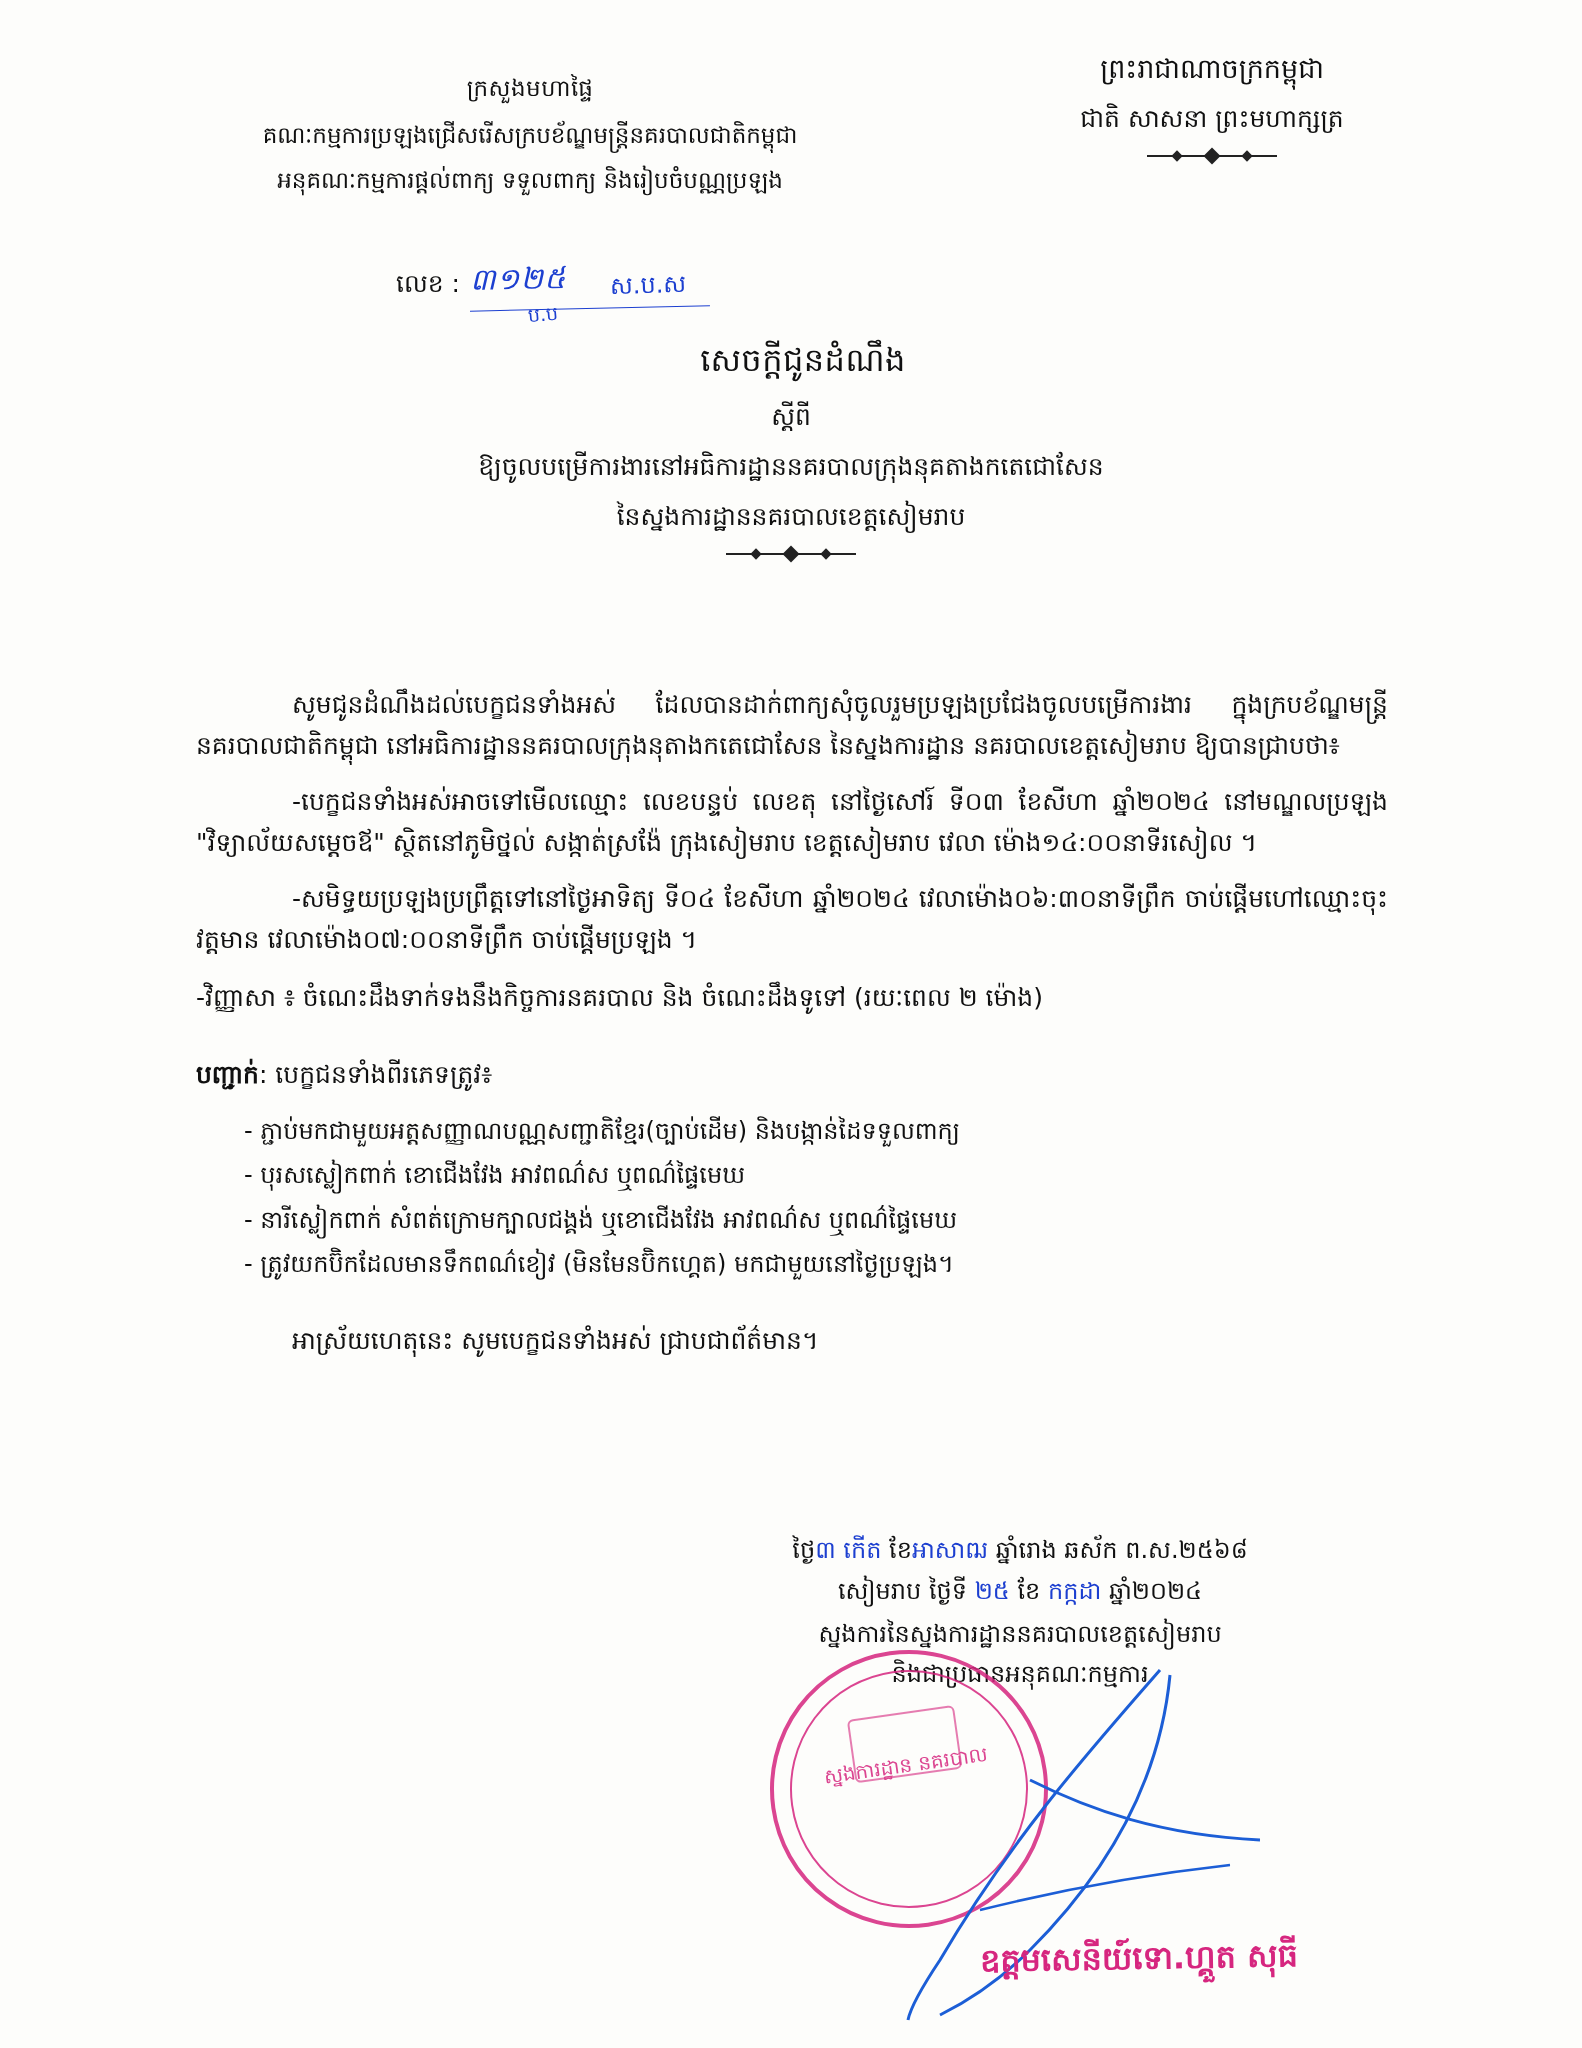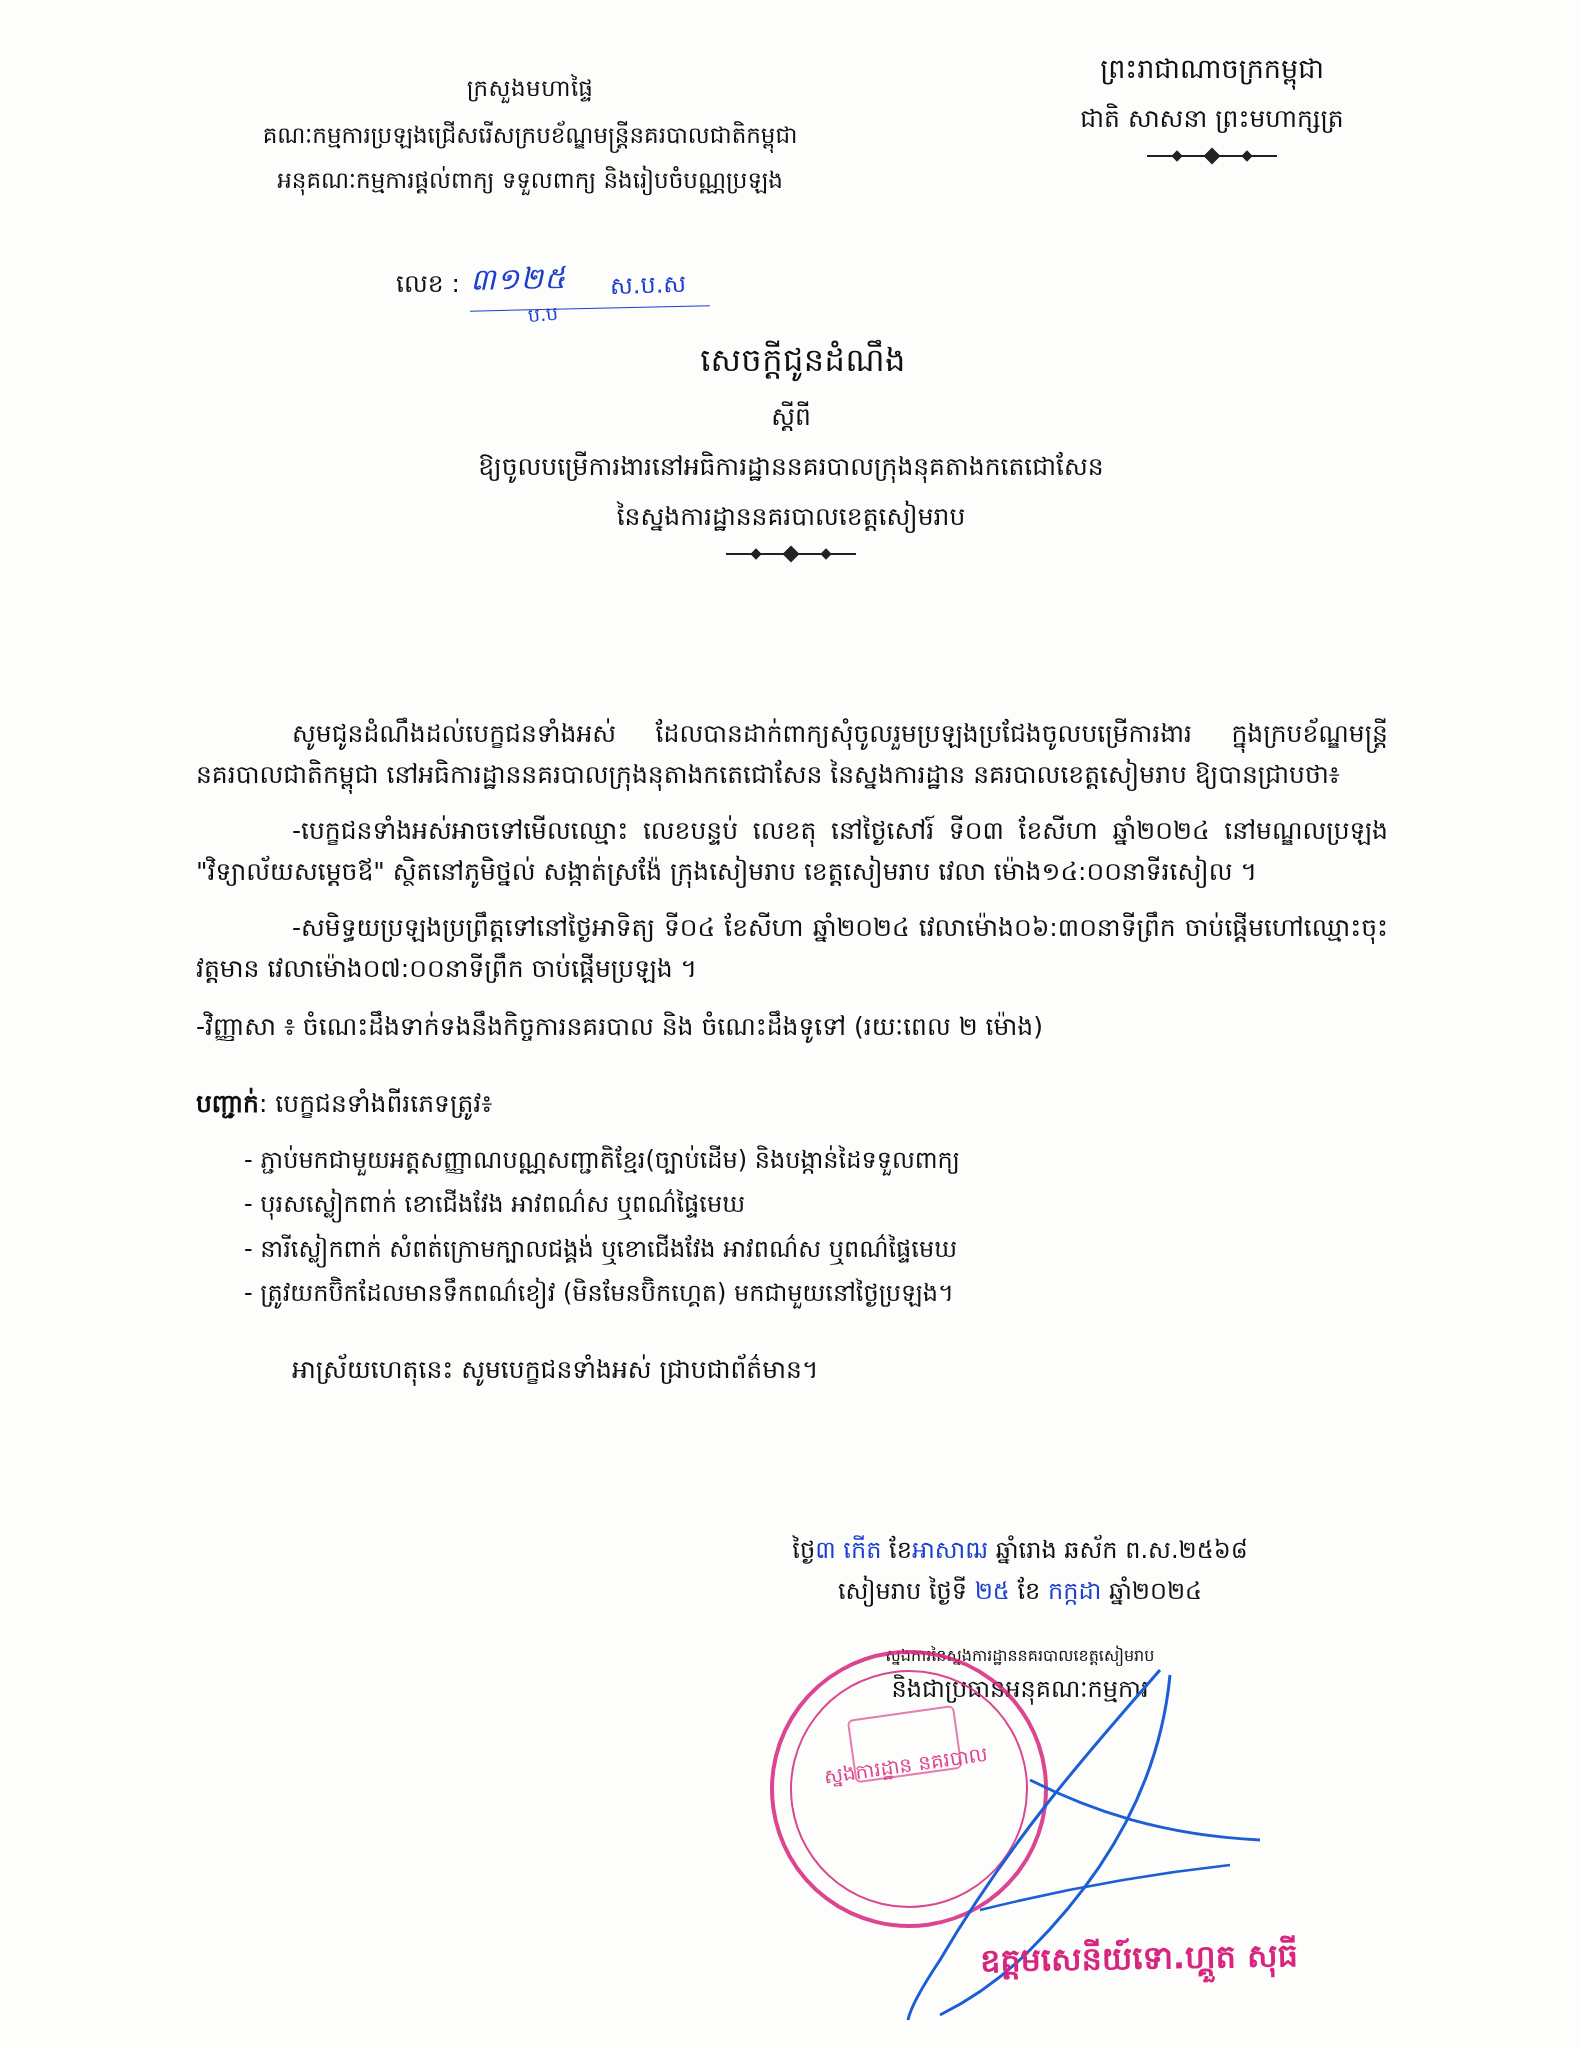--- a/index.html
+++ b/index.html
@@ -159,21 +159,21 @@
   }
   .title-line {
     font-size: 25px;
     margin-top: 14px;
   }
   .title-line.t1 { margin-top: 18px; }
 
   
   .body-block {
     position: absolute;
-    top: 714px;
+    top: 685px;
     left: 196px;
     width: 1192px;
     font-size: 25px;
     line-height: 1.62;
     text-align: justify;
   }
   .indent { display: inline-block; width: 96px; }
   .para { margin-bottom: 6px; }
   .para.dash { margin-top: 16px; }
   .bold-line {
@@ -205,22 +205,22 @@
     width: 640px;
     text-align: center;
     font-size: 24px;
     line-height: 1.7;
   }
   .sign-line-1 { position: relative; }
   .hw {
     color: #1c3fd0;
   }
   .sign-office {
-    margin-top: 30px;
-    font-size: 16px;
+    margin-top: 2px;
+    font-size: 24px;
   }
   .sign-role {
     font-size: 24px;
   }
 
   
   .stamp {
     position: absolute;
     left: 770px;
     top: 1650px;

